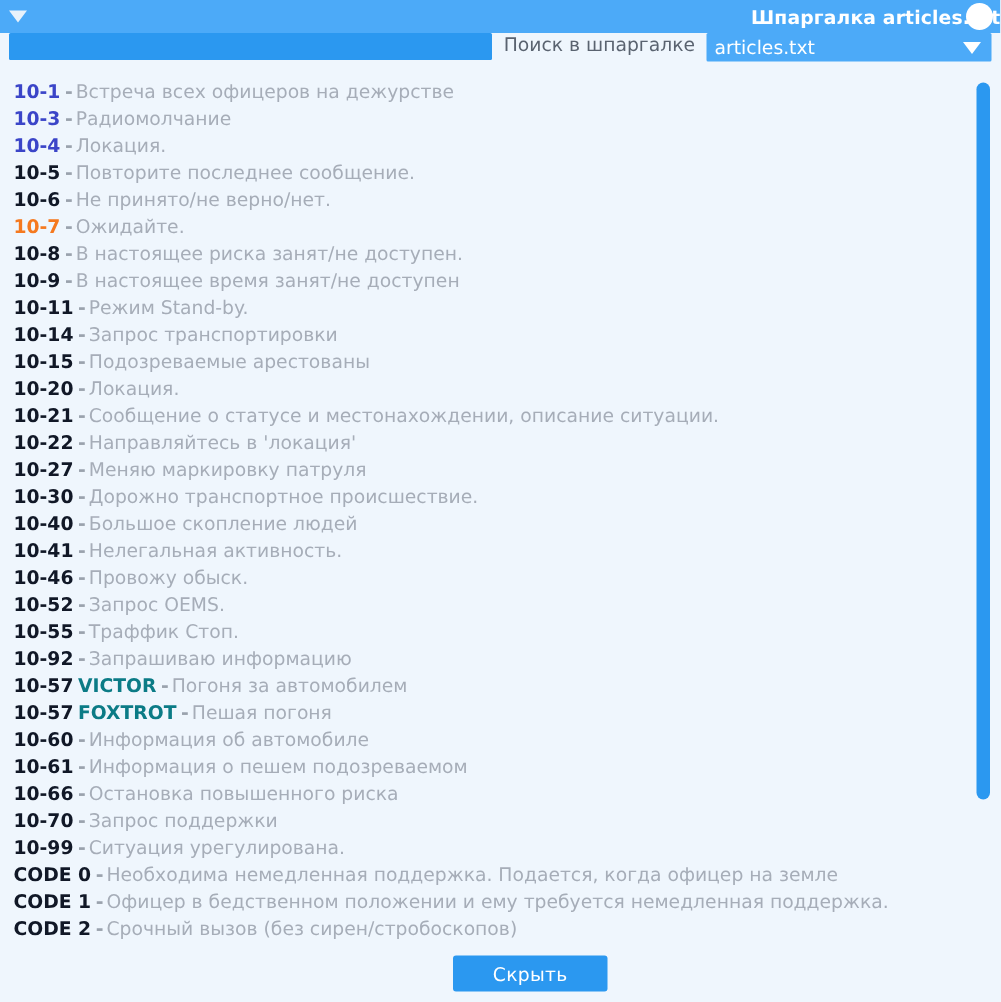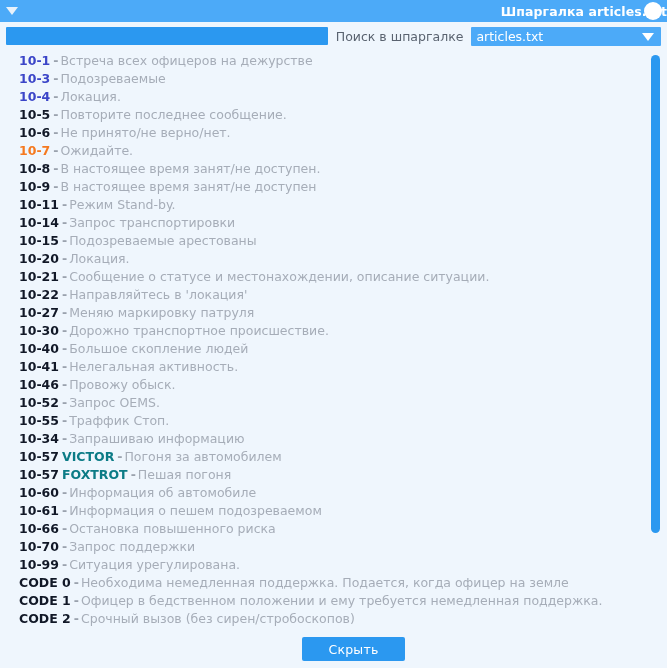--- a/index.html
+++ b/index.html
@@ -61,21 +61,20 @@
   }
 
   
   .toolbar {
     position: absolute;
     top: 22px; left: 0;
     width: 667px;
     height: 28px;
     background: #eff6fd;
     display: flex;
-    align-items: center;
     padding: 0 6px;
     box-sizing: border-box;
   }
   .search-input {
     width: 334px;
     height: 18px;
     background: #2b98f0;
     border: none;
     outline: none;
     border-radius: 1px;
@@ -134,21 +133,21 @@
   }
   .list {
     position: absolute;
     top: 0; left: 0;
     width: 645px;
     padding: 2px 0 0 0;
   }
   .row {
     height: 18px;
     line-height: 18px;
-    padding-left: 19px;
+    padding-left: 9px;
     white-space: nowrap;
     font-size: 12.5px;
     overflow: hidden;
   }
   .code {
     font-weight: 700;
     color: #111827;
   }
   .code.blue   { color: #3b45c8; }
   .code.orange { color: #f5791f; }
@@ -246,41 +245,41 @@
     <span class="search-label">Поиск в шпаргалке</span>
     <div class="file-select">
       <span class="fs-value">articles.txt</span>
       <span class="fs-arrow"></span>
     </div>
   </div>
 
   <div class="listwrap">
     <div class="list" id="list">
         <div class="row"><span class="code blue">10-1</span><span class="dash">-</span><span class="desc">Встреча всех офицеров на дежурстве</span></div>
-        <div class="row"><span class="code blue">10-3</span><span class="dash">-</span><span class="desc">Подозреваемые</span></div>
+        <div class="row"><span class="code blue">10-3</span><span class="dash">-</span><span class="desc">Радиомолчание</span></div>
         <div class="row"><span class="code blue">10-4</span><span class="dash">-</span><span class="desc">Локация.</span></div>
         <div class="row"><span class="code">10-5</span><span class="dash">-</span><span class="desc">Повторите последнее сообщение.</span></div>
         <div class="row"><span class="code">10-6</span><span class="dash">-</span><span class="desc">Не принято/не верно/нет.</span></div>
         <div class="row"><span class="code orange">10-7</span><span class="dash">-</span><span class="desc">Ожидайте.</span></div>
-        <div class="row"><span class="code">10-8</span><span class="dash">-</span><span class="desc">В настоящее время занят/не доступен.</span></div>
+        <div class="row"><span class="code">10-8</span><span class="dash">-</span><span class="desc">В настоящее риска занят/не доступен.</span></div>
         <div class="row"><span class="code">10-9</span><span class="dash">-</span><span class="desc">В настоящее время занят/не доступен</span></div>
         <div class="row"><span class="code">10-11</span><span class="dash">-</span><span class="desc">Режим Stand-by.</span></div>
         <div class="row"><span class="code">10-14</span><span class="dash">-</span><span class="desc">Запрос транспортировки</span></div>
         <div class="row"><span class="code">10-15</span><span class="dash">-</span><span class="desc">Подозреваемые арестованы</span></div>
         <div class="row"><span class="code">10-20</span><span class="dash">-</span><span class="desc">Локация.</span></div>
         <div class="row"><span class="code">10-21</span><span class="dash">-</span><span class="desc">Сообщение о статусе и местонахождении, описание ситуации.</span></div>
         <div class="row"><span class="code">10-22</span><span class="dash">-</span><span class="desc">Направляйтесь в 'локация'</span></div>
         <div class="row"><span class="code">10-27</span><span class="dash">-</span><span class="desc">Меняю маркировку патруля</span></div>
         <div class="row"><span class="code">10-30</span><span class="dash">-</span><span class="desc">Дорожно транспортное происшествие.</span></div>
         <div class="row"><span class="code">10-40</span><span class="dash">-</span><span class="desc">Большое скопление людей</span></div>
         <div class="row"><span class="code">10-41</span><span class="dash">-</span><span class="desc">Нелегальная активность.</span></div>
         <div class="row"><span class="code">10-46</span><span class="dash">-</span><span class="desc">Провожу обыск.</span></div>
         <div class="row"><span class="code">10-52</span><span class="dash">-</span><span class="desc">Запрос OEMS.</span></div>
         <div class="row"><span class="code">10-55</span><span class="dash">-</span><span class="desc">Траффик Стоп.</span></div>
-        <div class="row"><span class="code">10-34</span><span class="dash">-</span><span class="desc">Запрашиваю информацию</span></div>
+        <div class="row"><span class="code">10-92</span><span class="dash">-</span><span class="desc">Запрашиваю информацию</span></div>
         <div class="row"><span class="code">10-57</span><span class="suffix">VICTOR</span><span class="dash">-</span><span class="desc">Погоня за автомобилем</span></div>
         <div class="row"><span class="code">10-57</span><span class="suffix">FOXTROT</span><span class="dash">-</span><span class="desc">Пешая погоня</span></div>
         <div class="row"><span class="code">10-60</span><span class="dash">-</span><span class="desc">Информация об автомобиле</span></div>
         <div class="row"><span class="code">10-61</span><span class="dash">-</span><span class="desc">Информация о пешем подозреваемом</span></div>
         <div class="row"><span class="code">10-66</span><span class="dash">-</span><span class="desc">Остановка повышенного риска</span></div>
         <div class="row"><span class="code">10-70</span><span class="dash">-</span><span class="desc">Запрос поддержки</span></div>
         <div class="row"><span class="code">10-99</span><span class="dash">-</span><span class="desc">Ситуация урегулирована.</span></div>
         <div class="row"><span class="code">CODE 0</span><span class="dash">-</span><span class="desc">Необходима немедленная поддержка. Подается, когда офицер на земле</span></div>
         <div class="row"><span class="code">CODE 1</span><span class="dash">-</span><span class="desc">Офицер в бедственном положении и ему требуется немедленная поддержка.</span></div>
         <div class="row"><span class="code">CODE 2</span><span class="dash">-</span><span class="desc">Срочный вызов (без сирен/стробоскопов)</span></div>

